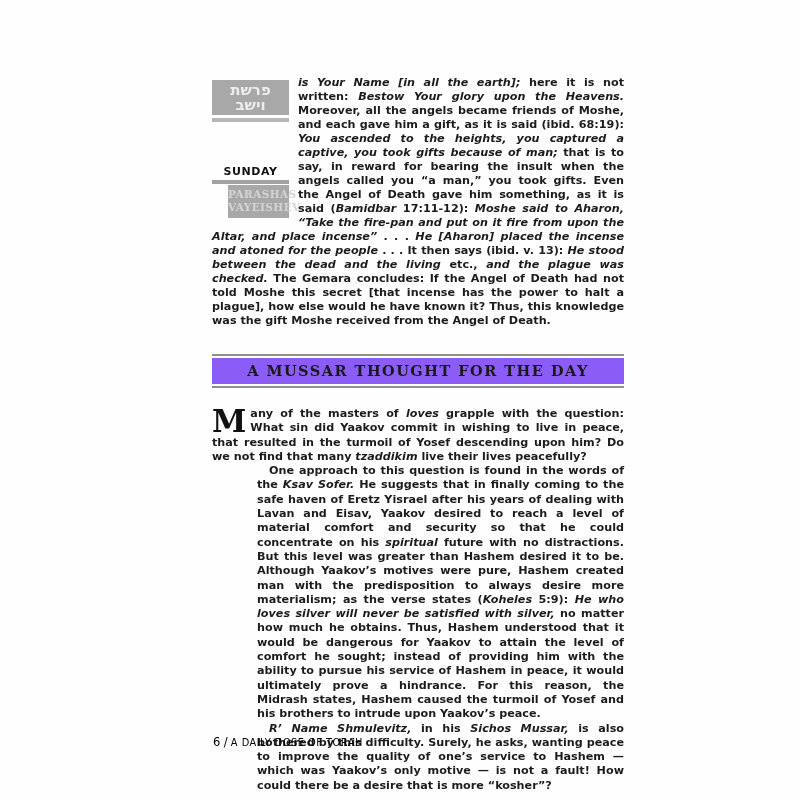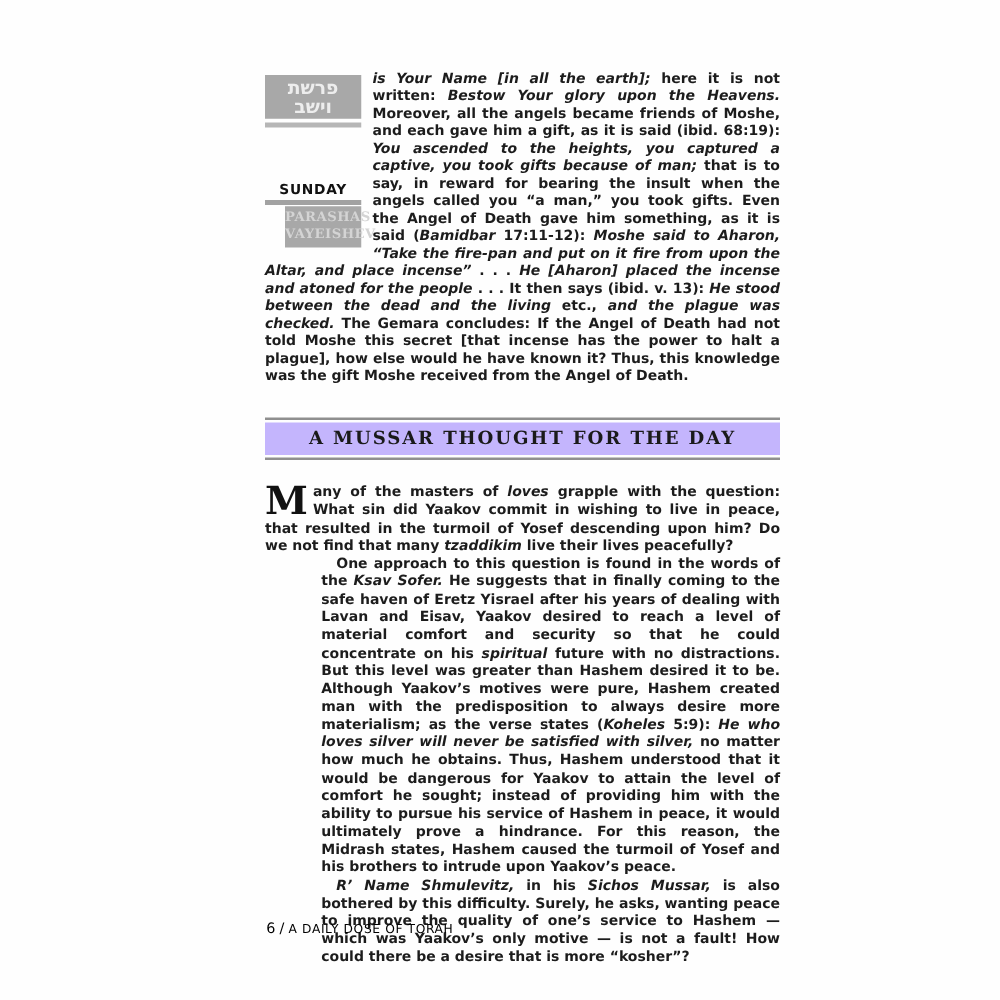--- a/index.html
+++ b/index.html
@@ -6,21 +6,21 @@
   html, body { background: #ffffff; }
   body { width: 800px; height: 800px; font-family: "DejaVu Sans", sans-serif; }
   .page {
     position: relative;
     width: 800px; height: 800px;
     background: #fefefe;
     overflow: hidden;
   }
   .content {
     position: absolute;
-    left: 212px; top: 56px;
+    left: 212px; top: 76px;
     width: 412px;
   }
   
   .sidebar {
     float: left;
     width: 77px;
     margin: 4px 9px 6px 0;
   }
   .hebrew-box {
     background: #a8a8a8;
@@ -71,21 +71,21 @@
   .indent { text-indent: 12px; margin-left: 45px; }
   
   .mussar-bar {
     clear: both;
     margin: 26px 0 19px;
     border-top: 2px solid #8f8f8f;
     border-bottom: 2px solid #8f8f8f;
     padding: 2px 0;
   }
   .mussar-bar-inner {
-    background: #c4b5fd;
+    background: #8b5cf6;
     text-align: center;
     font-family: "DejaVu Serif", serif;
     font-weight: bold;
     font-size: 14.5px;
     line-height: 15px;
     letter-spacing: 1.5px;
     color: #1a1a1a;
     padding: 5px 0 6px;
   }
   

